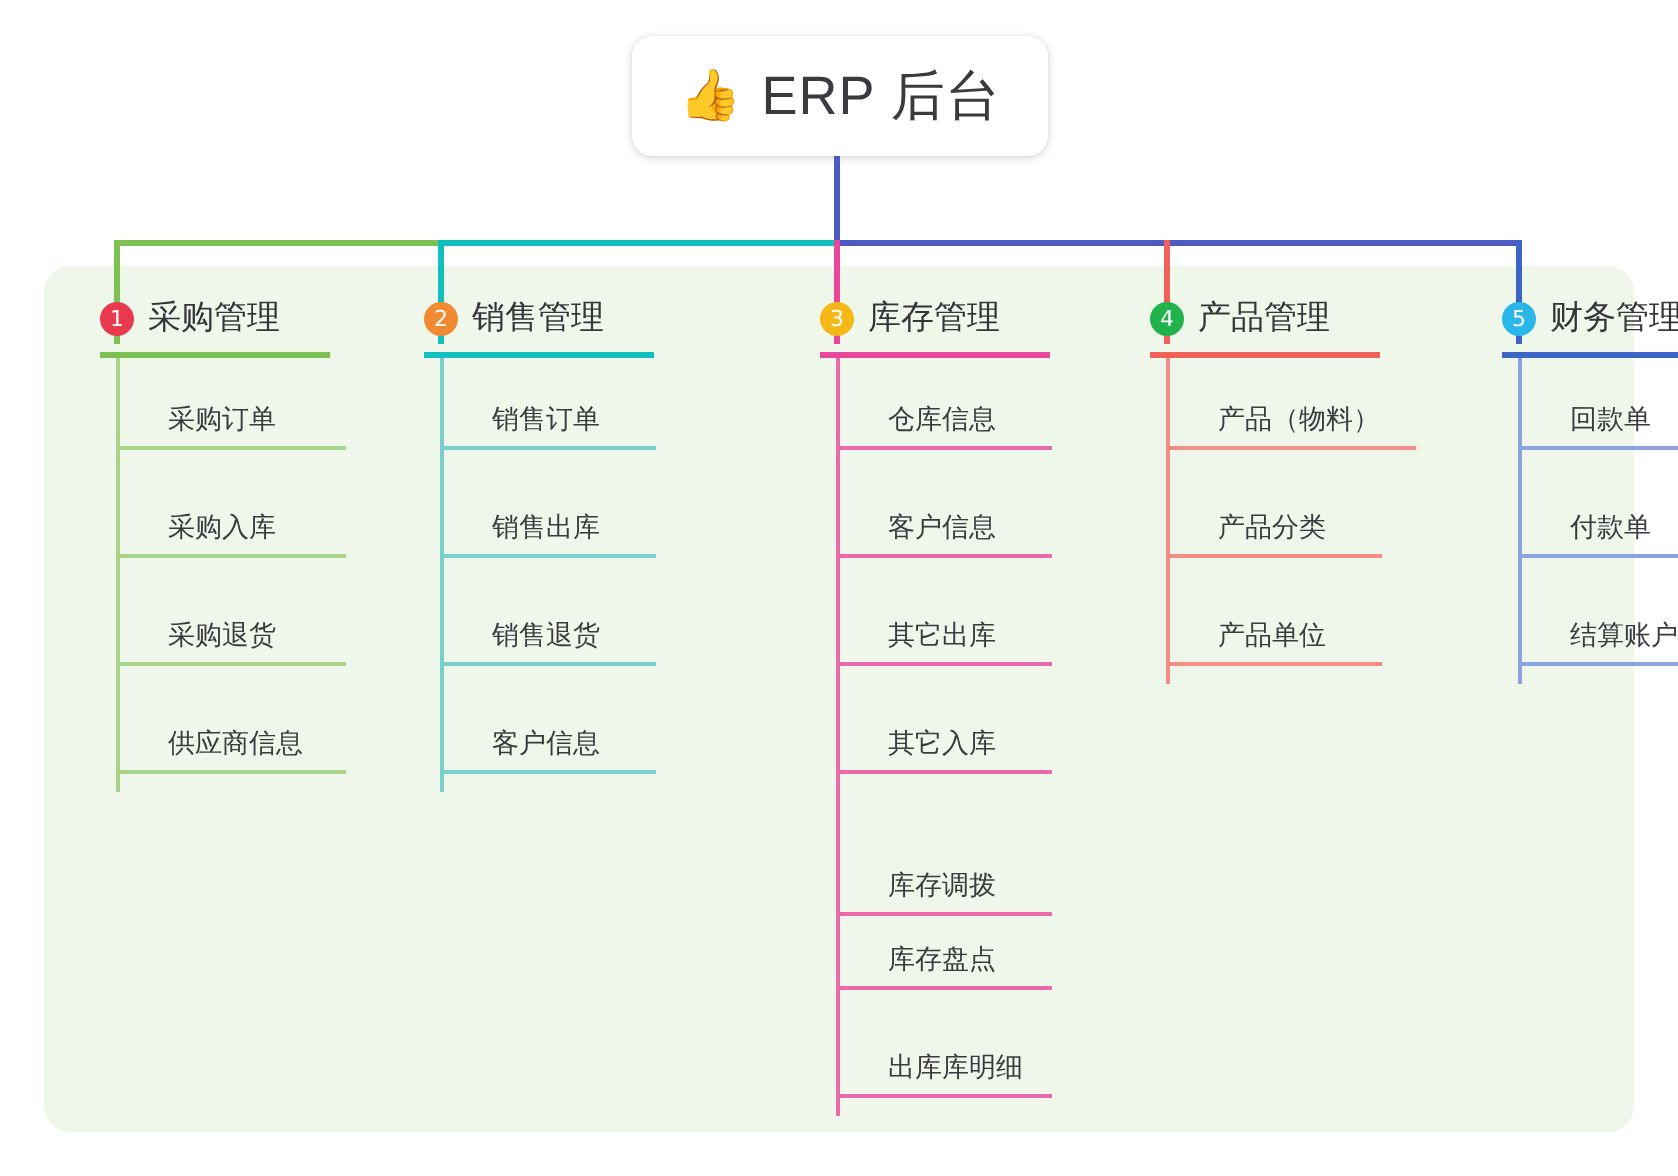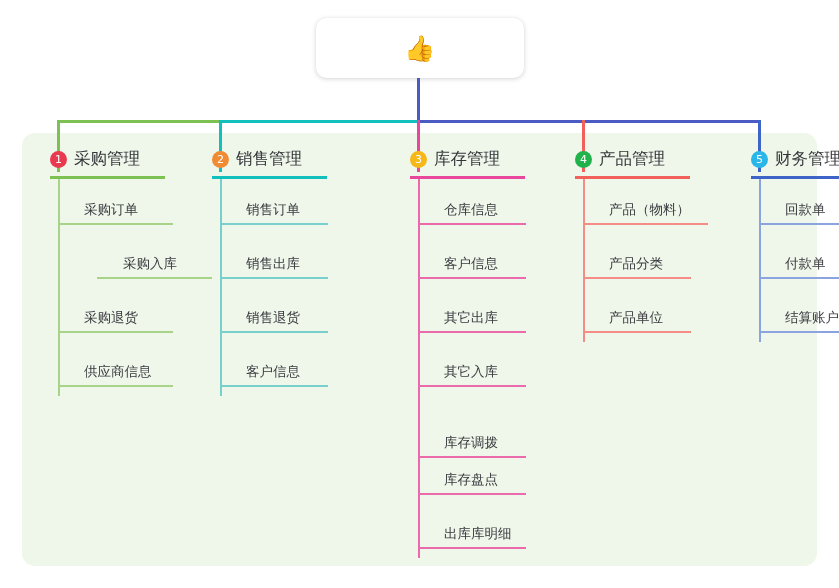--- a/index.html
+++ b/index.html
@@ -97,20 +97,21 @@
 </style>
 </head>
 <body>
 
 <div id="canvas">
 
   <div class="panel"></div>
 
   <div class="root-node">
     <span class="root-emoji">👍</span>
+    <span class="root-title">ERP 后台</span>
   </div>
 
   <div class="line" style="left:417px;top:78px;width:3px;height:43px;background:#4a5bc4;"></div>
 
   <div class="line" style="left:57px;top:120px;width:162px;height:3px;background:#7dc152;"></div>
 
   <div class="line" style="left:219px;top:120px;width:198px;height:3px;background:#11c0bd;"></div>
 
   <div class="line" style="left:417px;top:120px;width:344px;height:3px;background:#4a5bc4;"></div>
 
@@ -125,21 +126,21 @@
       <span class="badge" style="background:#e8394f;">1</span>
       <span class="col-title">采购管理</span>
     </div>
     <div class="head-rule" style="background:#7dc152;"></div>
     <div class="spine" style="height:217px;background:#a8d48a;"></div>
 
     <div class="leaf" style="top:39px;width:115px;">
       <span class="leaf-label">采购订单</span>
       <div class="leaf-rule" style="width:115px;background:#a8d48a;"></div>
     </div>
-    <div class="leaf" style="top:93px;width:115px;margin-left:39px;">
+    <div class="leaf" style="top:93px;width:115px;">
       <span class="leaf-label">采购入库</span>
       <div class="leaf-rule" style="width:115px;background:#a8d48a;"></div>
     </div>
     <div class="leaf" style="top:147px;width:115px;">
       <span class="leaf-label">采购退货</span>
       <div class="leaf-rule" style="width:115px;background:#a8d48a;"></div>
     </div>
     <div class="leaf" style="top:201px;width:115px;">
       <span class="leaf-label">供应商信息</span>
       <div class="leaf-rule" style="width:115px;background:#a8d48a;"></div>

